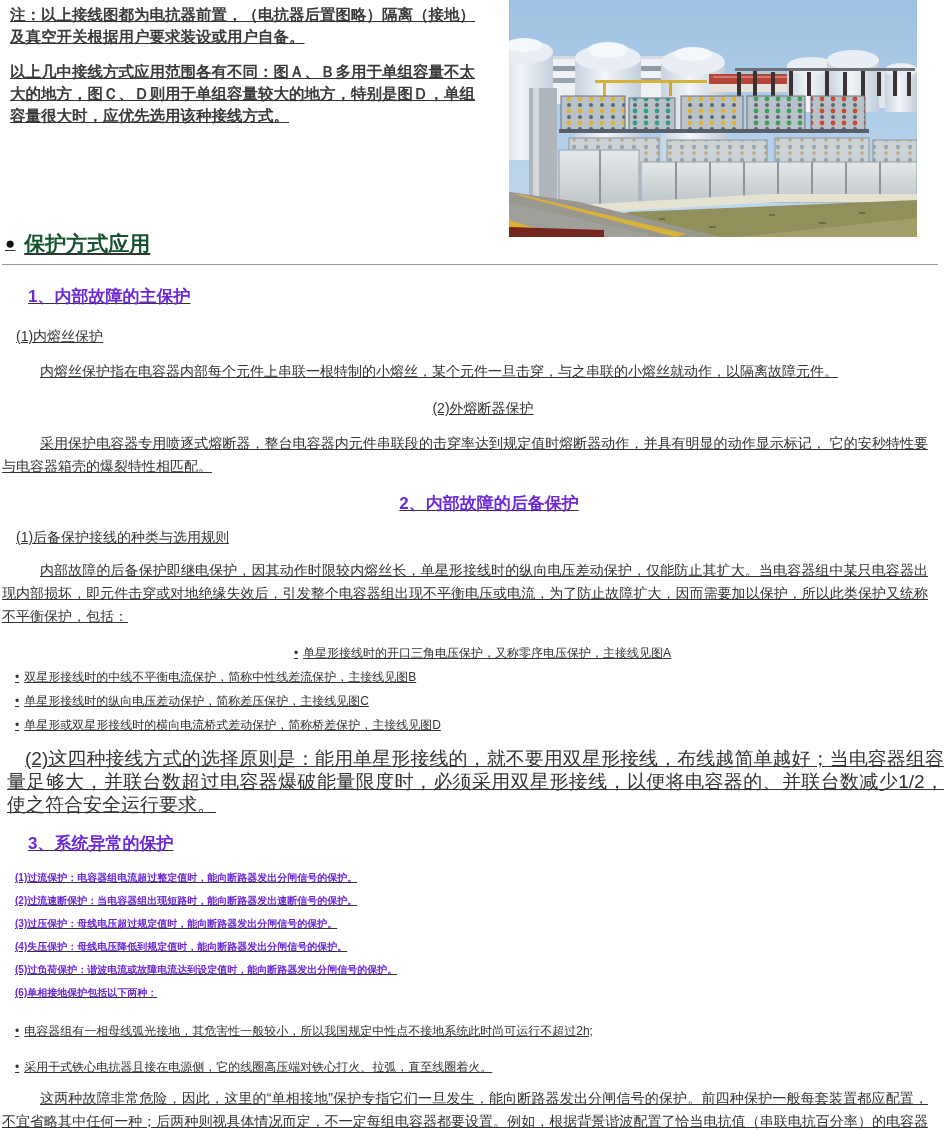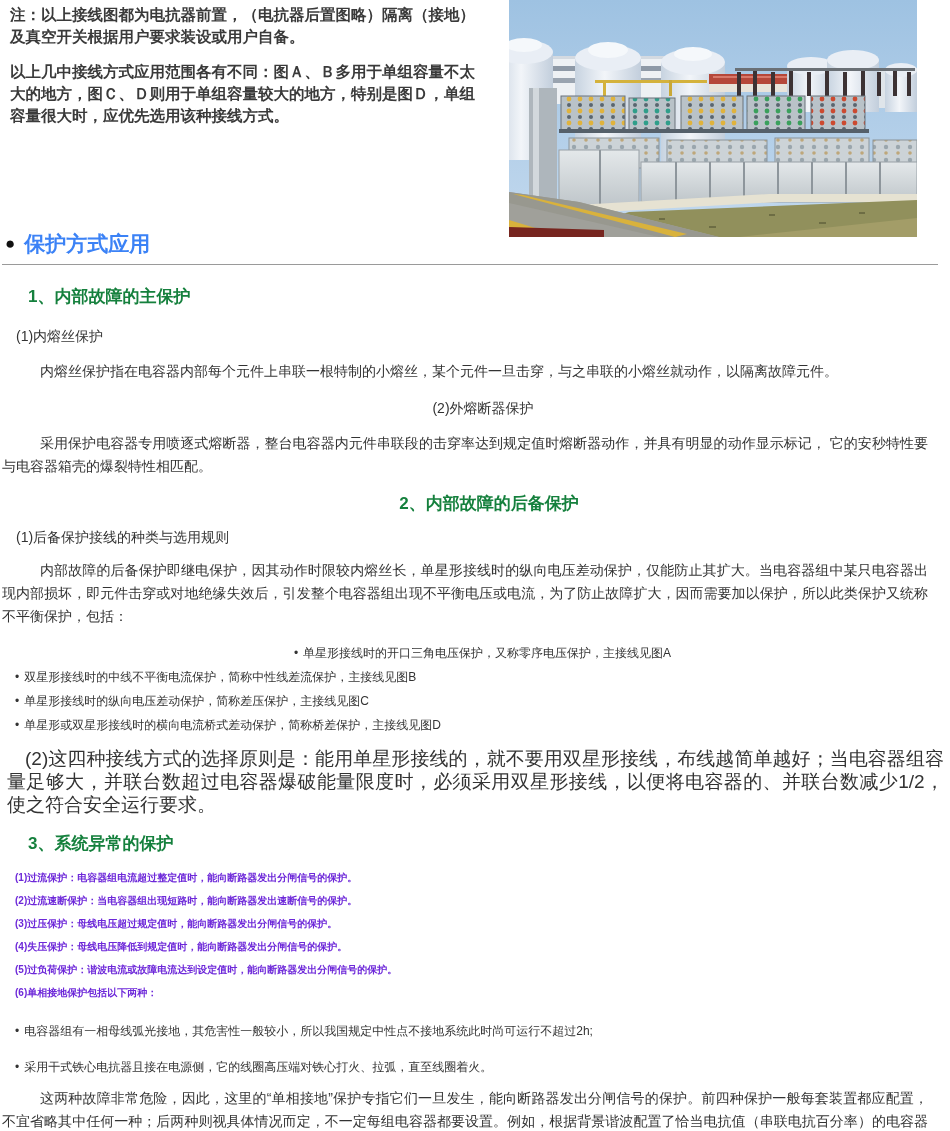--- a/index.html
+++ b/index.html
@@ -2,33 +2,33 @@
 <html><head>
 <meta charset="utf-8">
 <style>
   html,body{margin:0;padding:0;background:#fff;}
   body{
     width:950px;height:1131px;overflow:hidden;
     font-family:"Liberation Sans","DejaVu Sans",sans-serif;
     color:#333;
     -webkit-font-smoothing:antialiased;
   }
-  .page{width:950px;height:1131px;position:relative;}
+  .page{width:950px;height:1131px;position:relative;text-decoration:underline;}
   
   .top-row{position:relative;height:225px;}
   .notes{width:478px;padding:4px 0 0 10px;box-sizing:border-box;}
   .note{margin:0 0 13px 0;font-size:15.5px;line-height:22px;font-weight:bold;color:#3a3a3a;}
   .photo{position:absolute;top:0;right:33px;width:408px;height:237px;overflow:hidden;background:#a9c9e6;}
   
   .section-header{display:flex;align-items:center;gap:9px;margin:6px 0 0 5px;}
   .dot{font-size:17px;line-height:26px;color:#111;}
-  .h2{font-size:21px;line-height:26px;font-weight:bold;color:#3b82f6;margin:0;}
+  .h2{font-size:21px;line-height:26px;font-weight:bold;color:#14532d;margin:0;}
   .rule{border:none;border-top:1px solid #9a9a9a;margin:7px 12px 0 2px;}
   
-  .h3{font-size:17px;line-height:24px;font-weight:bold;color:#15803d;margin:0 0 0 28px;}
+  .h3{font-size:17px;line-height:24px;font-weight:bold;color:#6d28d9;margin:0 0 0 28px;}
   .label{font-size:14px;line-height:23px;margin:0 0 0 16px;}
   .para{font-size:14px;line-height:23px;margin:0 0 0 2px;text-indent:38px;text-align:justify;padding-right:22px;}
   .para2{font-size:19px;line-height:23px;margin:4px 0 0 7px;text-indent:18px;text-align:justify;padding-right:6px;}
   .bullet{font-size:12px;line-height:23px;margin:0 0 0 15px;}
   .bullet .bm{margin-right:5px;}
   .bold-item{font-size:10px;line-height:23px;font-weight:bold;margin:0 0 0 15px;color:#6d28d9;}
   .mt20{margin-top:20px;} .mt16{margin-top:16px;} .mt14{margin-top:14px;text-align:center;}
   .mt13{margin-top:13px;} .mt12{margin-top:12px;} .mt10{margin-top:10px;}
   .mt8{margin-top:8px;} .mt1{margin-top:1px;}
 </style>

